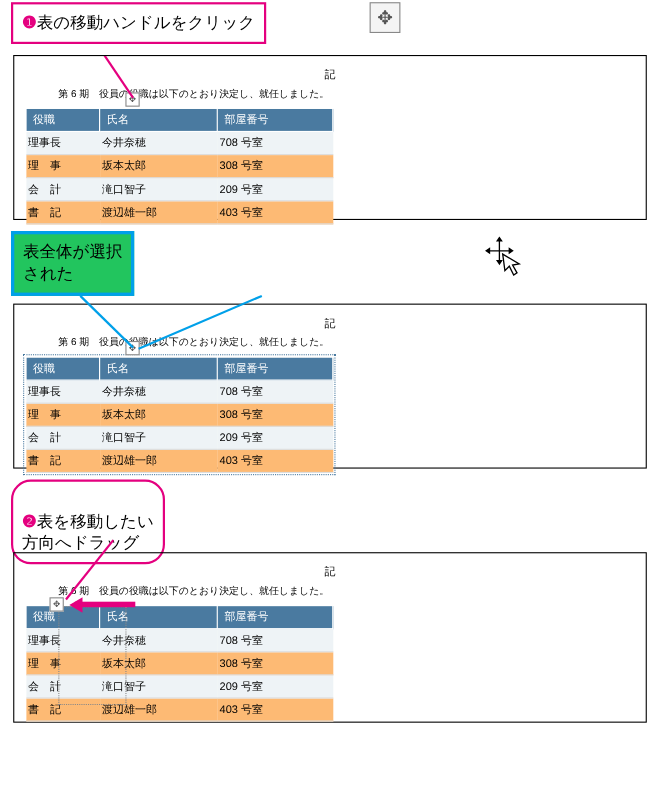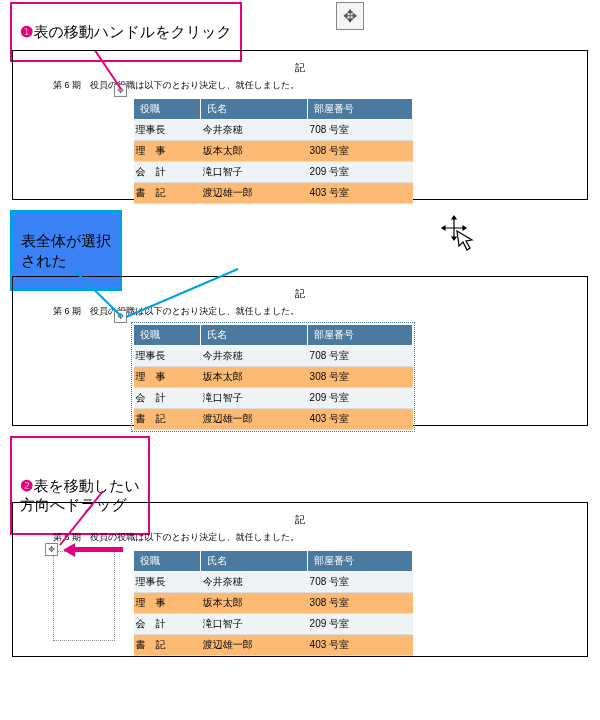--- a/index.html
+++ b/index.html
@@ -6,48 +6,47 @@
     margin: 0;
     padding: 0;
     width: 600px;
     font-family: "Meiryo", "Hiragino Kaku Gothic Pro", sans-serif;
     background: #fff;
     font-size: 12px;
     color: #000;
   }
   .callout {
     display: inline-block;
-    padding: 18px 8px;
+    padding: 7px 8px;
     font-size: 15px;
     line-height: 1.3;
     box-sizing: border-box;
   }
   .callout.pink { border: 2px solid #e4007f; background:#fff; }
-  .callout.cyan { border: 3px solid #00a0e9; background:#3b82f6; }
+  .callout.cyan { border: 3px solid #00a0e9; background:#22c55e; }
   .step-num { color:#e4007f; font-weight:bold; }
   .row { position: relative; }
   .doc-frame {
     border: 1px solid #000;
     margin: 4px 12px 10px 12px;
     padding: 10px 10px 8px 10px;
     box-sizing: border-box;
     position: relative;
   }
   .doc-heading {
     text-align: center;
     font-size: 10px;
     margin-bottom: 4px;
   }
   .doc-subhead {
     font-size: 9px;
     margin: 0 0 6px 30px;
   }
   table.data {
     border-collapse: collapse;
-    margin-left: 110px;
     font-size: 10px;
     width: 280px;
   }
   table.data th {
     background: #4a7aa0;
     color: #fff;
     text-align: left;
     padding: 3px 6px;
     font-weight: normal;
     border: 1px solid #fff;
@@ -193,21 +192,21 @@
         </tr>
   </tbody>
     </table>
   <svg class="overlay" width="580" height="190" style="top:-38px;">
     <line x1="60" y1="30" x2="108" y2="77" stroke="#00a0e9" stroke-width="2"></line>
     <line x1="225" y1="30" x2="113" y2="78" stroke="#00a0e9" stroke-width="2"></line>
   </svg>
 </div>
 
 <div class="row" style="height:56px; margin-top:6px;">
-  <div class="callout pink" style="position:absolute; left:10px; top:0; white-space:pre-line;">
+  <div class="callout pink" style="position:absolute; left:10px; top:0; white-space:pre-line;border-radius:18px;">
     <span class="step-num">❷</span><span style="white-space:pre-line;">表を移動したい
 方向へドラッグ</span>
   </div>
 </div>
 
 <div class="doc-frame" style="height:155px; margin-top:10px;">
   <div class="doc-heading">記</div>
   <div class="doc-subhead">第 6 期　役員の役職は以下のとおり決定し、就任しました。</div>
 
   <div class="drag-outline" style="left:40px; top:48px; width:60px; height:88px;"></div>

